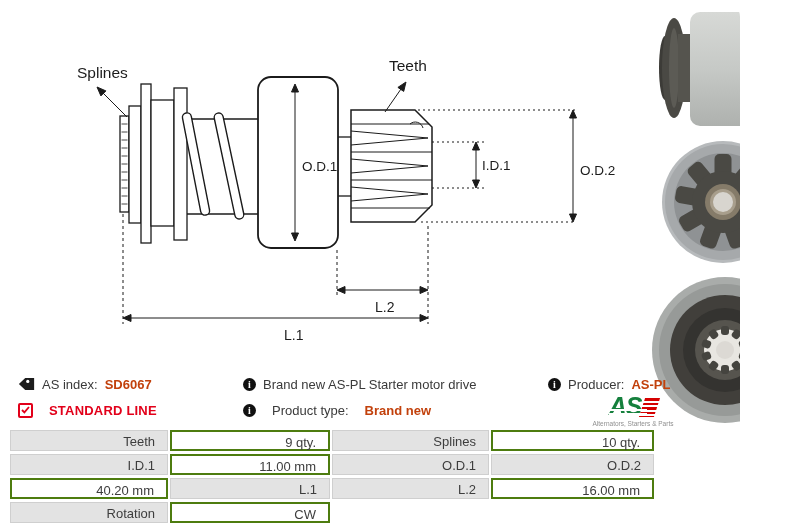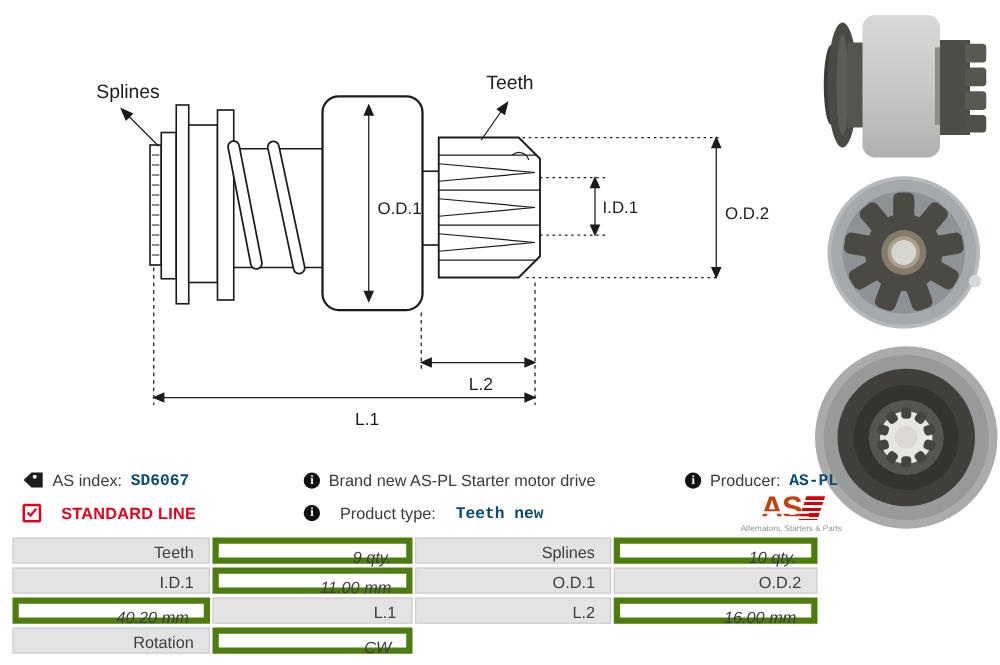--- a/index.html
+++ b/index.html
@@ -1,48 +1,48 @@
 <!DOCTYPE html>
 <html><head>
 <meta charset="utf-8">
 <style>
   html,body{margin:0;padding:0;background:#fff;}
-  .canvas{position:relative;width:800px;height:532px;background:#fff;overflow:hidden;
+  .canvas{position:relative;width:740px;height:532px;background:#fff;overflow:hidden;
           font-family:"Liberation Sans", sans-serif;border-radius:17px;}
   svg text{font-family:"Liberation Sans", sans-serif;fill:#1c1c1c;}
   .drawing{position:absolute;left:0;top:0;}
   .photos{position:absolute;left:652px;top:0;width:148px;height:432px;}
   .photo{position:absolute;left:0;background:#fff;}
   
   .info-col{position:absolute;font-size:13px;color:#3a3a3a;}
   .info-line{display:flex;align-items:center;gap:7px;height:16px;white-space:nowrap;}
   .info-line + .info-line{margin-top:10px;gap:16px;}
-  .b{font-weight:bold;color:#0c4a6e;font-family:Liberation Mono, monospace;}
+  .b{font-weight:bold;color:#c2410c;}
   .red{color:#e2001a;font-weight:bold;letter-spacing:.2px;}
   .iicon{display:inline-flex;align-items:center;justify-content:center;width:13px;height:13px;
          border-radius:50%;background:#111;color:#fff;font-size:10px;font-weight:bold;
          font-family:"Liberation Serif", serif;flex:0 0 13px;}
   .checkbox{width:11px;height:11px;border:2px solid #e2001a;border-radius:2px;flex:0 0 11px;
             display:flex;align-items:center;justify-content:center;}
   
   .logo{position:absolute;left:588px;top:396px;width:90px;text-align:center;}
   .logo-mark{position:relative;display:inline-block;line-height:20px;}
-  .logo-as{font-size:25px;font-weight:800;color:#c2410c;letter-spacing:-1px;}
+  .logo-as{font-size:25px;font-weight:800;font-style:italic;color:#15803d;letter-spacing:-1px;}
   .logo-flag{display:inline-block;width:15px;height:19px;margin-left:1px;vertical-align:-2px;
              transform:skewX(-18deg);
              background:repeating-linear-gradient(180deg,#d50000 0 2.6px,#fff 2.6px 4.6px);}
   .logo-stripe{position:absolute;left:0;width:78%;height:1.6px;background:#fff;}
   .logo-sub{font-size:6.5px;color:#8f8f8f;margin-top:0;white-space:nowrap;}
   
   .spec-table{position:absolute;left:10px;top:430px;display:grid;
               grid-template-columns:158px 160px 157px 163px;gap:3px 2px;}
   .cell{height:21px;line-height:21px;font-size:13px;text-align:right;padding-right:12px;
         box-sizing:border-box;color:#3d3d3d;}
   .cell.lab{background:#e3e3e3;border:1px solid #cfcfcf;}
-  .cell.val{background:#fff;border:5px solid #4d7c0f;font-style:italic;}
+  .cell.val{background:#fff;border:2px solid #4d7c0f;}
 </style>
 </head>
 <body>
 
 <div class="canvas">
 
   <svg class="drawing" width="655" height="372" viewBox="0 0 655 372">
     <g stroke="#1b1b1b" fill="none" stroke-width="1">
 
       <g stroke-dasharray="3,3">
@@ -241,21 +241,21 @@
   </div>
 
   <div class="info-col" style="left:243px;top:376px">
     <div class="info-line">
       <span class="iicon">i</span>
       <span>Brand new AS-PL Starter motor drive</span>
     </div>
     <div class="info-line">
       <span class="iicon">i</span>
       <span>Product type:</span>
-      <span class="b">Teeth new</span>
+      <span class="b">Brand new</span>
     </div>
   </div>
 
   <div class="info-col" style="left:548px;top:376px">
     <div class="info-line">
       <span class="iicon">i</span>
       <span>Producer:</span>
       <span class="b">AS-PL</span>
     </div>
   </div>

